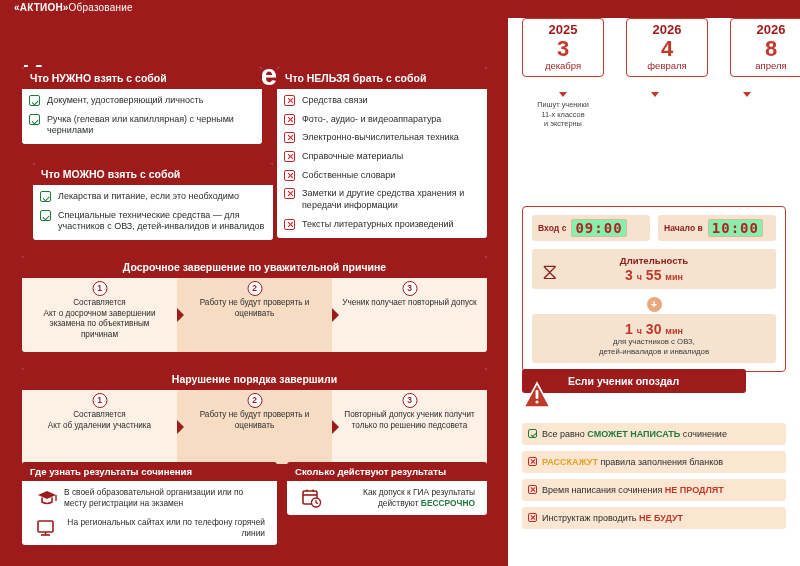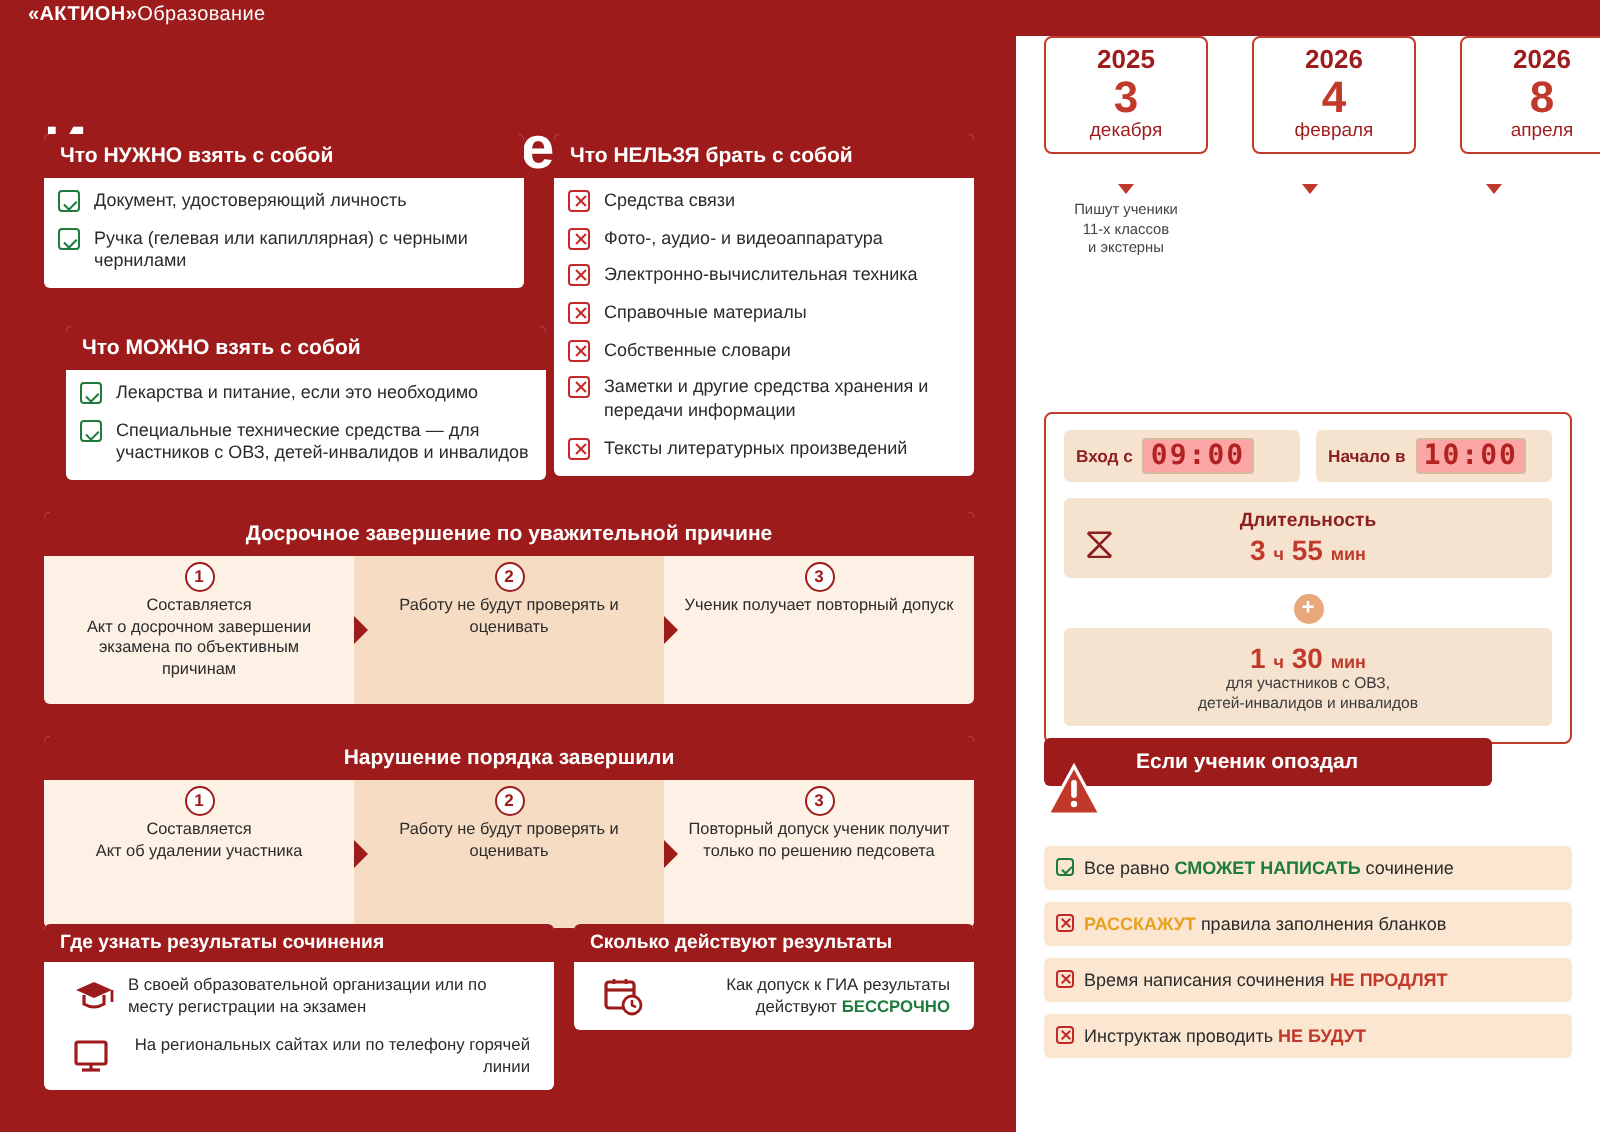--- a/index.html
+++ b/index.html
@@ -118,21 +118,21 @@
   .datenote { position: absolute; font-size: 7.4px; color: #444; line-height: 1.3; text-align: center; }
   .tick { position: absolute; width: 0; height: 0; border-left: 4px solid transparent; border-right: 4px solid transparent; border-top: 5px solid #c0392b; }
 
   
   .timepanel { position: absolute; left: 14px; top: 188px; width: 264px; border: 1.6px solid #c0392b; border-radius: 4px; background: #fff; }
   .timerow { display: flex; gap: 8px; padding: 8px 9px 6px 9px; }
   .timebox { flex: 1; background: #f6e3cf; border-radius: 3px; display: flex; align-items: center; padding: 4px 6px; }
   .timebox .lbl { font-size: 8.6px; font-weight: bold; color: #8c2020; margin-right: 5px; white-space: nowrap; }
   .lcd {
     font-family: "DejaVu Sans Mono", monospace; font-size: 14px; font-weight: bold;
-    color: #b22222; background: #fca5a5; border: 1px solid #d8b9a0;
+    color: #b22222; background: #86efac; border: 1px solid #d8b9a0;
     border-radius: 2px; padding: 0px 3px; letter-spacing: 1px;
   }
   .durbox { margin: 2px 9px 8px 9px; background: #f6e3cf; border-radius: 3px; padding: 6px 8px; position: relative; }
   .durbox .hg { position: absolute; left: 10px; top: 10px; font-size: 22px; color: #8c2020; }
   .durtitle { font-size: 9.6px; font-weight: bold; color: #8c2020; text-align: center; }
   .durval { font-size: 14px; font-weight: bold; color: #c0392b; text-align: center; margin-top: 1px; }
   .durval small { font-size: 9px; }
   .plus {
     width: 15px; height: 15px; border-radius: 50%; background: #e8a87c; color: #fff;
     font-size: 11px; font-weight: bold; line-height: 14px; text-align: center;

